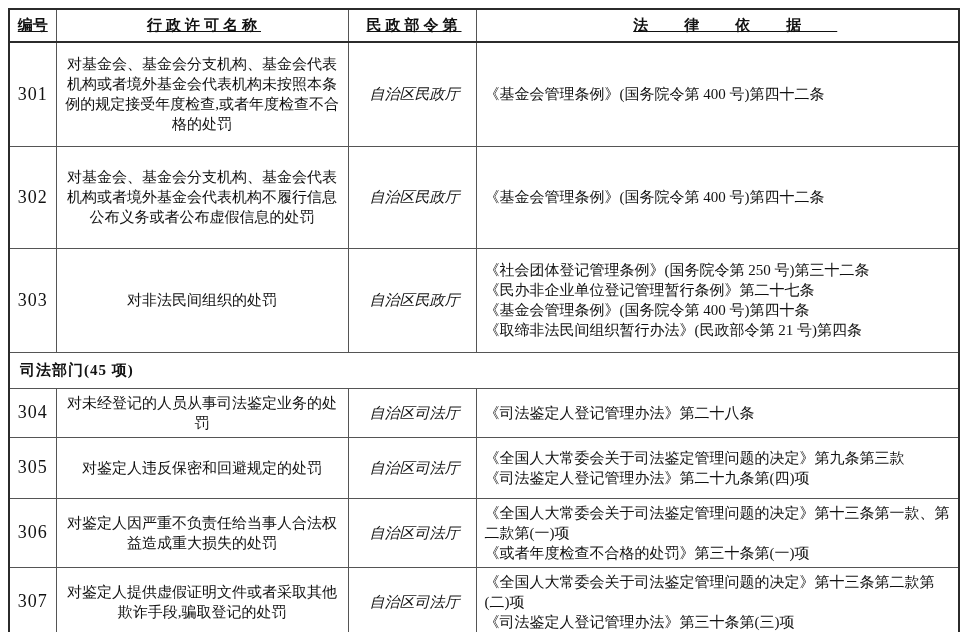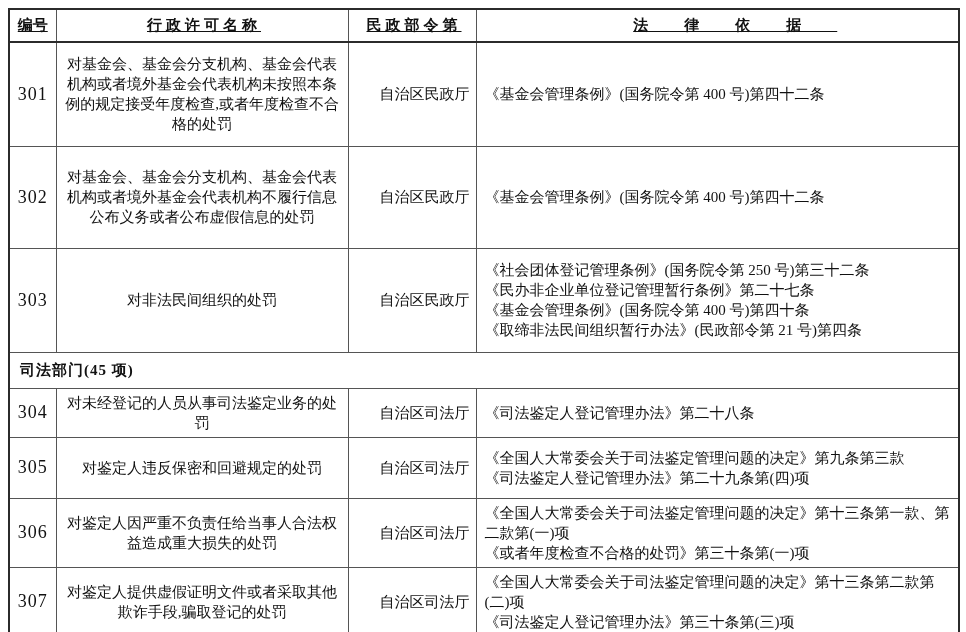--- a/index.html
+++ b/index.html
@@ -33,21 +33,21 @@
   col.c-id{width:47px;}
   col.c-name{width:292px;}
   col.c-agency{width:128px;}
   col.c-legal{width:483px;}
   
   .sp-mid{letter-spacing:4px;margin-right:-4px;}
   .sp-wide{letter-spacing:36px;margin-right:-36px;white-space:nowrap;}
   
   td.num{text-align:center;padding:2px 2px;font-size:18px;letter-spacing:1px;}
   td.name{text-align:center;padding:4px 8px;line-height:20px;}
-  td.agency{text-align:right;padding:4px 6px 4px 11px;line-height:20px;}
+  td.agency{text-align:center;padding:4px 6px 4px 11px;line-height:20px;font-style:italic;}
   td.legal{text-align:left;padding:4px 6px 4px 8px;line-height:20px;}
   td.section-cell{
     font-weight:bold;
     text-align:left;
     padding:4px 8px 4px 10px;
     letter-spacing:1px;
   }
   
   tbody tr:nth-child(1){height:104px;}
   tbody tr:nth-child(2){height:102px;}

